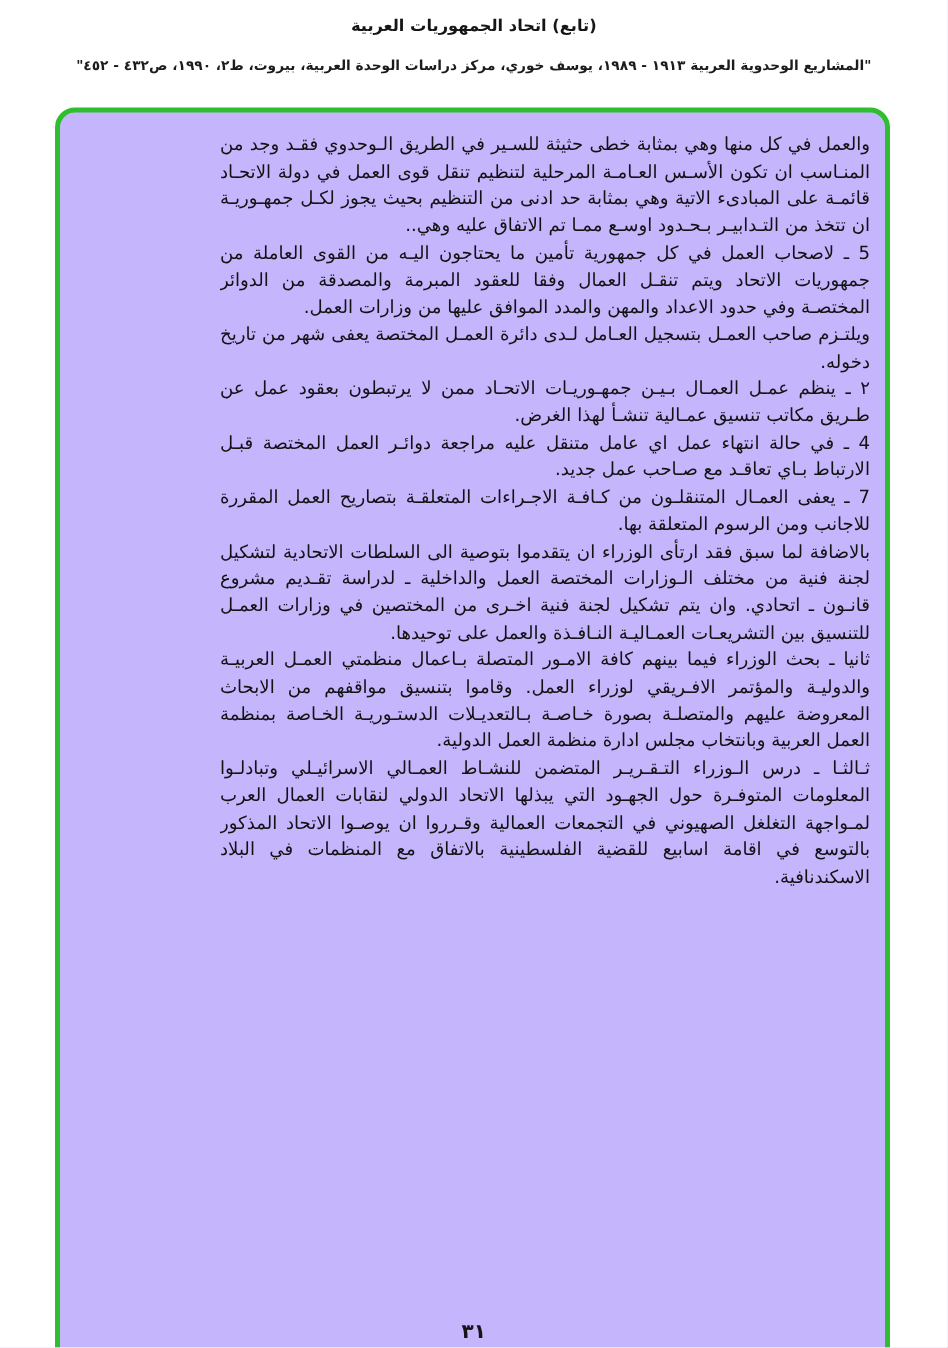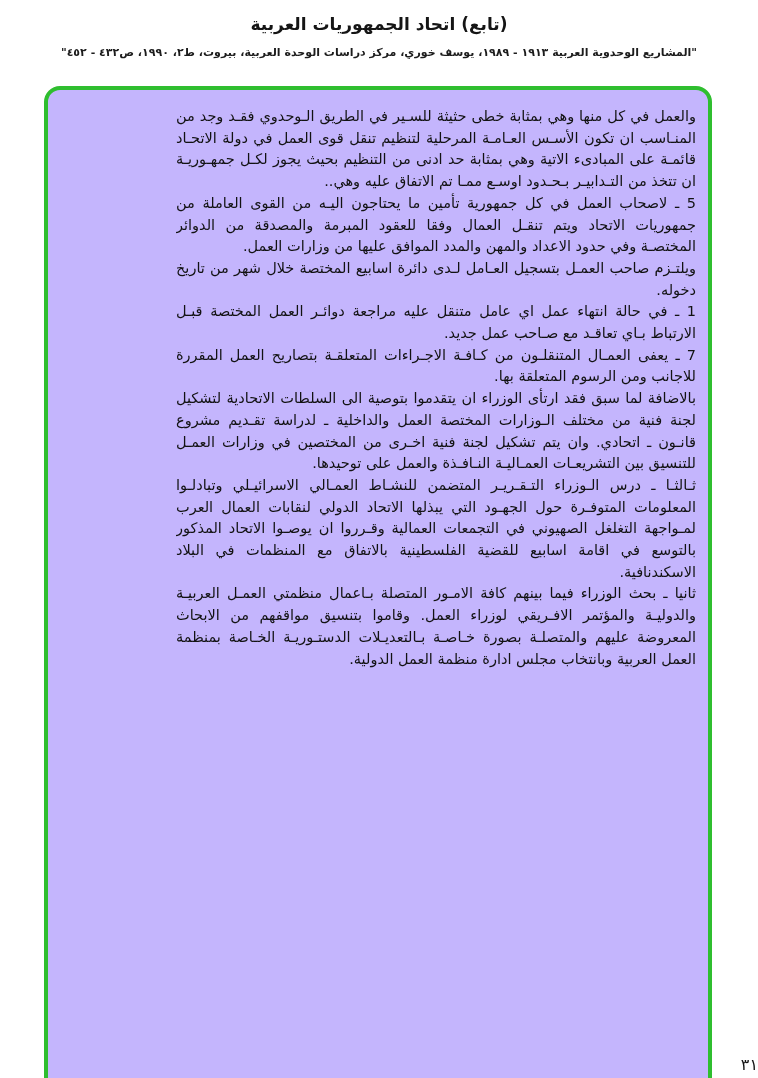--- a/index.html
+++ b/index.html
@@ -13,21 +13,21 @@
       color: #151515;
       overflow: hidden;
     }
     .doc-title {
       position: absolute;
       top: 14px;
       left: 0;
       width: 100%;
       text-align: center;
       direction: rtl;
-      font-size: 17px;
+      font-size: 13px;
       font-weight: bold;
       letter-spacing: 0.3px;
     }
     .doc-citation {
       position: absolute;
       top: 46px;
       left: 0;
       width: 100%;
       text-align: center;
       direction: rtl;
@@ -59,43 +59,44 @@
       overflow: hidden;
     }
     .content p.para {
       margin: 0;
     }
     .page-number {
       position: absolute;
       bottom: 4px;
       left: 0;
       width: 100%;
-      text-align: right;
+      text-align: center;
       font-size: 16px;
-      font-weight: normal;
+      font-weight: bold;
       direction: rtl;
     }
   </style>
 </head>
 <body>
 
 <div class="page">
 
   <div class="doc-title">(تابع) اتحاد الجمهوريات العربية</div>
 
   <div class="doc-citation">"المشاريع الوحدوية العربية ١٩١٣ - ١٩٨٩، يوسف خوري، مركز دراسات الوحدة العربية، بيروت، ط٢، ١٩٩٠، ص٤٣٢ - ٤٥٢"</div>
 
   <div class="frame">
     <div class="content">
         <p class="para">والعمل في كل منها وهي بمثابة خطى حثيثة للسـير في الطريق الـوحدوي فقـد وجد من المنـاسب ان تكون الأسـس العـامـة المرحلية لتنظيم تنقل قوى العمل في دولة الاتحـاد قائمـة على المبادىء الاتية وهي بمثابة حد ادنى من التنظيم بحيث يجوز لكـل جمهـوريـة ان تتخذ من التـدابيـر بـحـدود اوسـع ممـا تم الاتفاق عليه وهي..</p>
         <p class="para">5 ـ لاصحاب العمل في كل جمهورية تأمين ما يحتاجون اليـه من القوى العاملة من جمهوريات الاتحاد ويتم تنقـل العمال وفقا للعقود المبرمة والمصدقة من الدوائر المختصـة وفي حدود الاعداد والمهن والمدد الموافق عليها من وزارات العمل.</p>
-        <p class="para">ويلتـزم صاحب العمـل بتسجيل العـامل لـدى دائرة اسابيع المختصة خلال شهر من تاريخ دخوله.</p>
-        <p class="para">1 ـ في حالة انتهاء عمل اي عامل متنقل عليه مراجعة دوائـر العمل المختصة قبـل الارتباط بـاي تعاقـد مع صـاحب عمل جديد.</p>
+        <p class="para">ويلتـزم صاحب العمـل بتسجيل العـامل لـدى دائرة العمـل المختصة يعفى شهر من تاريخ دخوله.</p>
+        <p class="para">٢ ـ ينظم عمـل العمـال بـيـن جمهـوريـات الاتحـاد ممن لا يرتبطون بعقود عمل عن طـريق مكاتب تنسيق عمـالية تنشـأ لهذا الغرض.</p>
+        <p class="para">4 ـ في حالة انتهاء عمل اي عامل متنقل عليه مراجعة دوائـر العمل المختصة قبـل الارتباط بـاي تعاقـد مع صـاحب عمل جديد.</p>
         <p class="para">7 ـ يعفى العمـال المتنقلـون من كـافـة الاجـراءات المتعلقـة بتصاريح العمل المقررة للاجانب ومن الرسوم المتعلقة بها.</p>
         <p class="para">بالاضافة لما سبق فقد ارتأى الوزراء ان يتقدموا بتوصية الى السلطات الاتحادية لتشكيل لجنة فنية من مختلف الـوزارات المختصة العمل والداخلية ـ لدراسة تقـديم مشروع قانـون ـ اتحادي. وان يتم تشكيل لجنة فنية اخـرى من المختصين في وزارات العمـل للتنسيق بين التشريعـات العمـاليـة النـافـذة والعمل على توحيدها.</p>
+        <p class="para">ثانيا ـ بحث الوزراء فيما بينهم كافة الامـور المتصلة بـاعمال منظمتي العمـل العربيـة والدوليـة والمؤتمر الافـريقي لوزراء العمل. وقاموا بتنسيق مواقفهم من الابحاث المعروضة عليهم والمتصلـة بصورة خـاصـة بـالتعديـلات الدستـوريـة الخـاصة بمنظمة العمل العربية وبانتخاب مجلس ادارة منظمة العمل الدولية.</p>
         <p class="para">ثـالثـا ـ درس الـوزراء التـقـريـر المتضمن للنشـاط العمـالي الاسرائيـلي وتبادلـوا المعلومات المتوفـرة حول الجهـود التي يبذلها الاتحاد الدولي لنقابات العمال العرب لمـواجهة التغلغل الصهيوني في التجمعات العمالية وقـرروا ان يوصـوا الاتحاد المذكور بالتوسع في اقامة اسابيع للقضية الفلسطينية بالاتفاق مع المنظمات في البلاد الاسكندنافية.</p>
-        <p class="para">ثانيا ـ بحث الوزراء فيما بينهم كافة الامـور المتصلة بـاعمال منظمتي العمـل العربيـة والدوليـة والمؤتمر الافـريقي لوزراء العمل. وقاموا بتنسيق مواقفهم من الابحاث المعروضة عليهم والمتصلـة بصورة خـاصـة بـالتعديـلات الدستـوريـة الخـاصة بمنظمة العمل العربية وبانتخاب مجلس ادارة منظمة العمل الدولية.</p>
       </div>
   </div>
 
   <div class="page-number">٣١</div>
 
 </div>
 
 </body></html>

